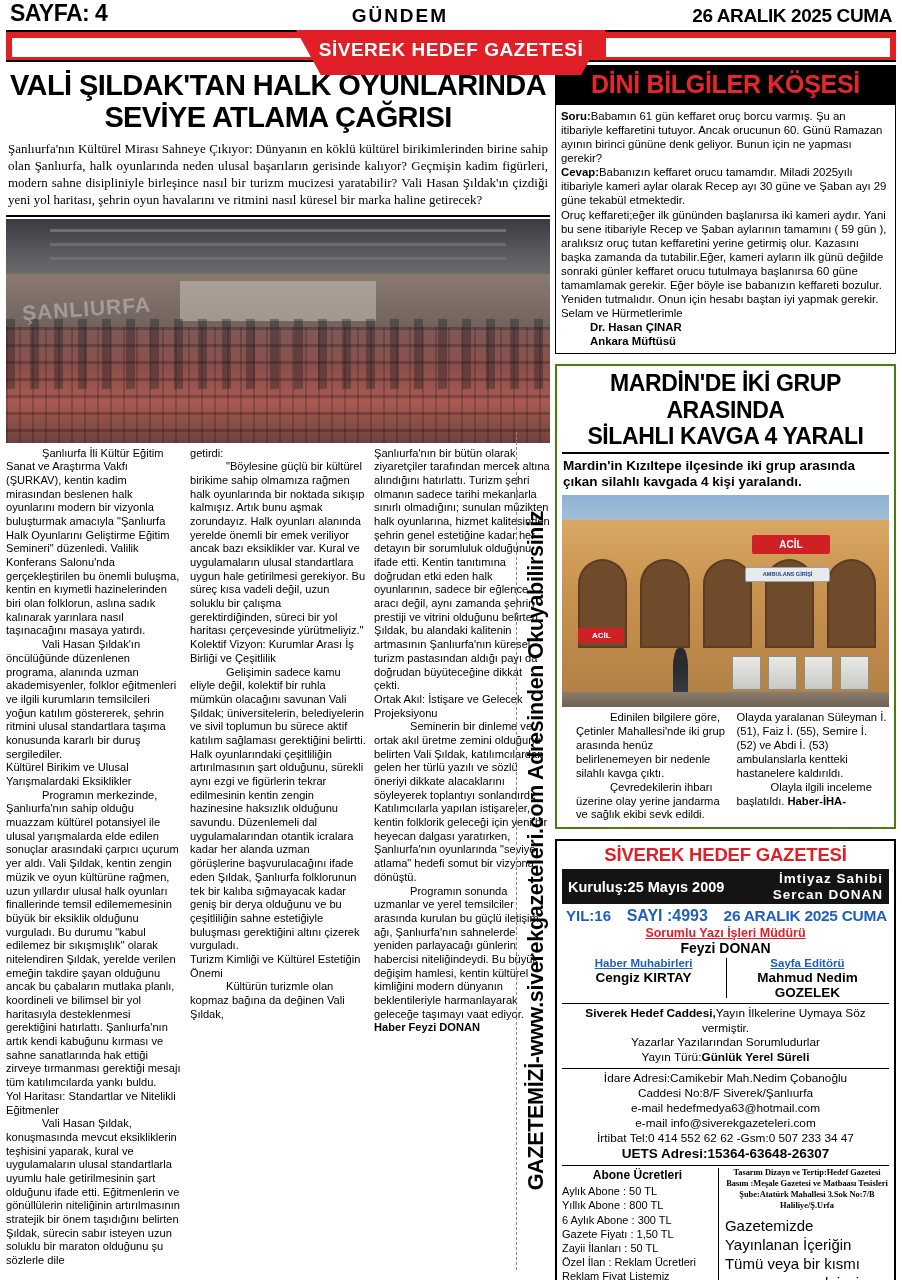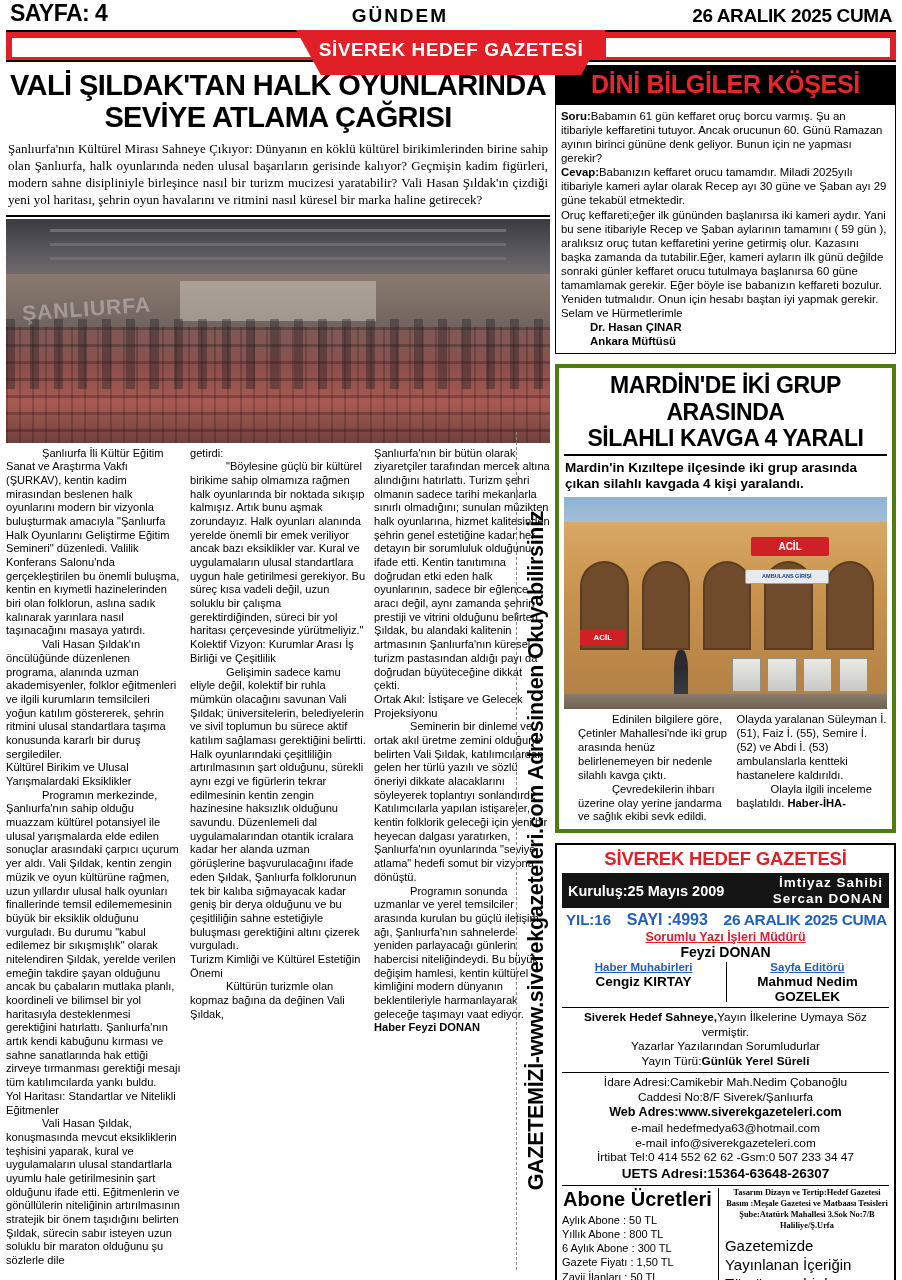--- a/index.html
+++ b/index.html
@@ -190,21 +190,21 @@
     padding: 4px 5px 5px 5px;
     font-size: 11.4px;
     line-height: 1.235;
     color: #000;
     text-align: left;
   }
   .dini-body b { font-weight: bold; }
   .dini-sig { font-weight: bold; padding-left: 29px; }
 
   .mardin-box {
-    border: 4px solid #4d7c0f;
+    border: 2px solid #4d7c0f;
     margin-top: 10px;
     padding: 4px 5px 5px 5px;
   }
   .mardin-hd {
     text-align: center;
     font-weight: bold;
     font-size: 23px;
     line-height: 1.14;
     letter-spacing: -0.4px;
     color: #000;
@@ -327,21 +327,21 @@
   .ky-twocol .cell { width: 48%; }
   .ky-lbl { color:#1f5fbf; font-weight:bold; font-size: 11.5px; text-decoration: underline; }
   .ky-val { color:#000; font-weight:bold; font-size: 13.5px; margin-top: 1px; }
   .ky-hr { border-top: 1px solid #000; margin: 3px 0 2px 0; }
   .ky-line { font-size: 11.8px; line-height: 1.26; color:#000; }
   .ky-line b { font-weight: bold; }
   .ky-line.bold { font-weight: bold; font-size: 12.6px; }
   .ky-uets { font-weight:bold; font-size: 13.5px; }
   .ky-bottom { display:flex; margin-top: 2px; }
   .ky-abone { width: 48%; border-right: 1px solid #000; padding-right: 5px; text-align:left; }
-  .ky-abone .t { text-align:center; font-weight:bold; font-size: 20px; padding-bottom: 2px; }
+  .ky-abone .t { text-align:center; font-weight:bold; font-size: 12px; padding-bottom: 2px; }
   .ky-abone .r { font-size: 11px; line-height: 1.28; }
   .ky-print { width: 52%; padding-left: 6px; }
   .ky-print .tiny { font-size: 8.4px; font-weight:bold; line-height: 1.3; font-family:"Liberation Serif", serif; }
   .ky-print .note { font-size: 15px; line-height: 1.27; text-align:left; margin-top: 4px; }
 
   
   .side-vertical {
     position: absolute;
     left: 520px;
     top: 430px;
@@ -512,28 +512,27 @@
             <div class="ky-lbl">Haber Muhabirleri</div>
             <div class="ky-val">Cengiz KIRTAY</div>
           </div>
           <div class="cell">
             <div class="ky-lbl">Sayfa Editörü</div>
             <div class="ky-val">Mahmud Nedim GOZELEK</div>
           </div>
         </div>
 
         <div class="ky-hr"></div>
-        <div class="ky-line"><b>Siverek Hedef Sahneye,</b><span>Yayın İlkelerine Uymaya Söz vermiştir.</span></div>
+        <div class="ky-line"><b>Siverek Hedef Caddesi,</b><span>Yayın İlkelerine Uymaya Söz vermiştir.</span></div>
         <div class="ky-line">Yazarlar Yazılarından Sorumludurlar</div>
         <div class="ky-line"><span>Yayın Türü:</span><b>Günlük Yerel Süreli</b></div>
 
         <div class="ky-hr"></div>
         <div class="ky-line">İdare Adresi:Camikebir Mah.Nedim Çobanoğlu</div>
         <div class="ky-line">Caddesi No:8/F Siverek/Şanlıurfa</div>
-        <div class="ky-line bold">Web Adres:www.siverekgazeteleri.com</div>
         <div class="ky-line">e-mail hedefmedya63@hotmail.com</div>
         <div class="ky-line">e-mail info@siverekgazeteleri.com</div>
         <div class="ky-line">İrtibat Tel:0 414 552 62 62 -Gsm:0 507 233 34 47</div>
         <div class="ky-line ky-uets">UETS Adresi:15364-63648-26307</div>
 
         <div class="ky-hr"></div>
         <div class="ky-bottom">
           <div class="ky-abone">
             <div class="t">Abone Ücretleri</div>
             <div class="r">Aylık Abone    :   50 TL</div>

